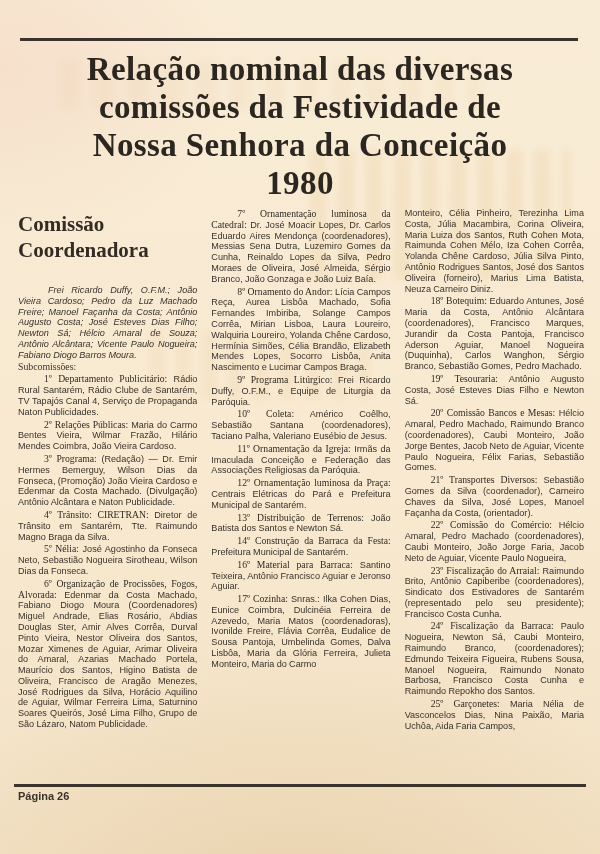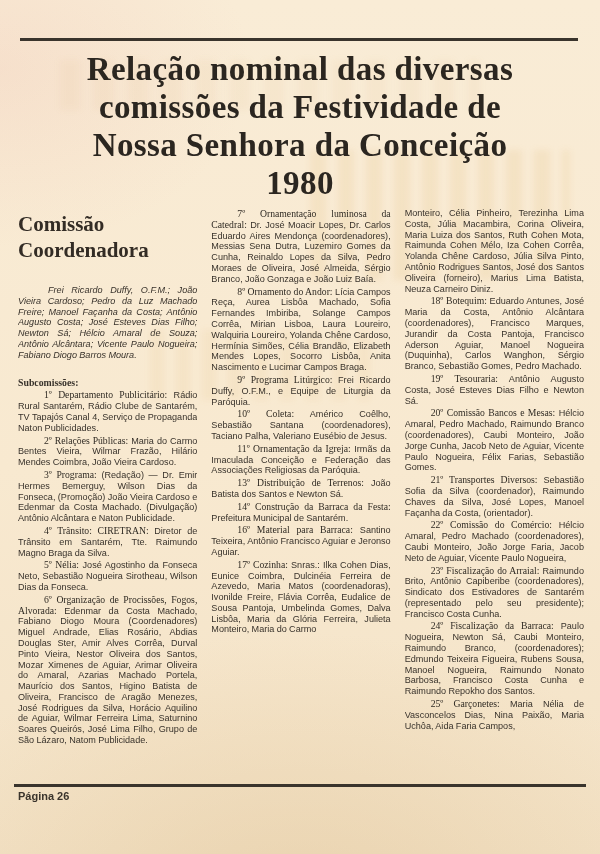--- a/index.html
+++ b/index.html
@@ -39,21 +39,21 @@
     font-size:9.1px;line-height:10.8px;text-align:justify;
     hyphens:auto;-webkit-hyphens:auto;word-spacing:-0.2px;
   }
   .col-heading{
     font-family:"Liberation Serif","DejaVu Serif",serif;font-weight:700;
     font-size:21px;line-height:26px;color:#332c25;margin:4px 0 22px;text-align:left;
   }
   .col-heading div{white-space:nowrap;}
   p{margin:0;}
   .intro{text-indent:30px;font-style:italic;}
-  .subhead{font-family:"Liberation Serif","DejaVu Serif",serif;font-weight:700;font-size:9.8px;margin-top:17px;}
+  .subhead{font-family:"Liberation Serif","DejaVu Serif",serif;font-weight:400;font-size:9.8px;margin-top:1px;}
   .sec{text-indent:26px;margin-top:2px;}
   .lbl{font-family:"Liberation Serif","DejaVu Serif",serif;font-weight:400;font-size:9.7px;color:#2f2a23;}
   .lead{margin-top:1px;}
 
   .footer-label{
     position:absolute;top:790px;left:18px;font-weight:700;font-size:11px;color:#3a342c;
   }
 </style>
 </head>
 <body>
@@ -89,32 +89,33 @@
       <p class="sec"><span class="lbl">5º Nélia:</span> <span>José Agostinho da Fonseca Neto, Sebastião Nogueira Sirotheau, Wilson Dias da Fonseca.</span></p>
       <p class="sec"><span class="lbl">6º Organização de Procissões, Fogos, Alvorada:</span> <span>Edenmar da Costa Machado, Fabiano Diogo Moura (Coordenadores) Miguel Andrade, Elias Rosário, Abdias Douglas Ster, Amir Alves Corrêa, Durval Pinto Vieira, Nestor Oliveira dos Santos, Mozar Ximenes de Aguiar, Arimar Oliveira do Amaral, Azarias Machado Portela, Maurício dos Santos, Higino Batista de Oliveira, Francisco de Aragão Menezes, José Rodrigues da Silva, Horácio Aquilino de Aguiar, Wilmar Ferreira Lima, Saturnino Soares Queirós, José Lima Filho, Grupo de São Lázaro, Natom Publicidade.</span></p>
     </div>
 
     <div class="col">
       <p class="sec"><span class="lbl">7º Ornamentação luminosa da Catedral:</span> <span>Dr. José Moacir Lopes, Dr. Carlos Eduardo Aires Mendonça (coordenadores), Messias Sena Dutra, Luzemiro Gomes da Cunha, Reinaldo Lopes da Silva, Pedro Moraes de Oliveira, José Almeida, Sérgio Branco, João Gonzaga e João Luiz Baía.</span></p>
       <p class="sec"><span class="lbl">8º Ornamento do Andor:</span> <span>Lícia Campos Reça, Aurea Lisbôa Machado, Sofia Fernandes Imbiriba, Solange Campos Corrêa, Mirian Lisboa, Laura Loureiro, Walquiria Loureiro, Yolanda Chêne Cardoso, Hermínia Simões, Célia Brandão, Elizabeth Mendes Lopes, Socorro Lisbôa, Anita Nascimento e Lucimar Campos Braga.</span></p>
       <p class="sec"><span class="lbl">9º Programa Litúrgico:</span> <span>Frei Ricardo Duffy, O.F.M., e Equipe de Liturgia da Paróquia.</span></p>
       <p class="sec"><span class="lbl">10º Coleta:</span> <span>Américo Coêlho, Sebastião Santana (coordenadores), Taciano Palha, Valeriano Eusébio de Jesus.</span></p>
       <p class="sec"><span class="lbl">11º Ornamentação da Igreja:</span> <span>Irmãs da Imaculada Conceição e Federação das Associações Religiosas da Paróquia.</span></p>
+      <p class="sec"><span class="lbl">12º Ornamentação luminosa da Praça:</span> <span>Centrais Elétricas do Pará e Prefeitura Municipal de Santarém.</span></p>
       <p class="sec"><span class="lbl">13º Distribuição de Terrenos:</span> <span>João Batista dos Santos e Newton Sá.</span></p>
       <p class="sec"><span class="lbl">14º Construção da Barraca da Festa:</span> <span>Prefeitura Municipal de Santarém.</span></p>
       <p class="sec"><span class="lbl">16º Material para Barraca:</span> <span>Santino Teixeira, Antônio Francisco Aguiar e Jeronso Aguiar.</span></p>
       <p class="sec"><span class="lbl">17º Cozinha:</span> <span>Snras.: Ilka Cohen Dias, Eunice Coimbra, Dulcinéia Ferreira de Azevedo, Maria Matos (coordenadoras), Ivonilde Freire, Flávia Corrêa, Eudalice de Sousa Pantoja, Umbelinda Gomes, Dalva Lisbôa, Maria da Glória Ferreira, Julieta Monteiro, Maria do Carmo</span></p>
     </div>
 
     <div class="col">
       <p class="lead">Monteiro, Célia Pinheiro, Terezinha Lima Costa, Júlia Macambira, Corina Oliveira, Maria Luiza dos Santos, Ruth Cohen Mota, Raimunda Cohen Mélo, Iza Cohen Corrêa, Yolanda Chêne Cardoso, Júlia Silva Pinto, Antônio Rodrigues Santos, José dos Santos Oliveira (forneiro), Marius Lima Batista, Neuza Carneiro Diniz.</p>
       <p class="sec"><span class="lbl">18º Botequim:</span> <span>Eduardo Antunes, José Maria da Costa, Antônio Alcântara (coordenadores), Francisco Marques, Jurandir da Costa Pantoja, Francisco Aderson Aguiar, Manoel Nogueira (Duquinha), Carlos Wanghon, Sérgio Branco, Sebastião Gomes, Pedro Machado.</span></p>
       <p class="sec"><span class="lbl">19º Tesouraria:</span> <span>Antônio Augusto Costa, José Esteves Dias Filho e Newton Sá.</span></p>
-      <p class="sec"><span class="lbl">20º Comissão Bancos e Mesas:</span> <span>Hélcio Amaral, Pedro Machado, Raimundo Branco (coordenadores), Caubi Monteiro, João Jorge Cunha, Jacob Neto de Aguiar, Vicente Paulo Nogueira, Félix Farias, Sebastião Gomes.</span></p>
-      <p class="sec"><span class="lbl">21º Transportes Diversos:</span> <span>Sebastião Sofia da Silva (coordenador), Raimundo Chaves da Silva, José Lopes, Manoel Façanha da Costa, (orientador).</span></p>
+      <p class="sec"><span class="lbl">20º Comissão Bancos e Mesas:</span> <span>Hélcio Amaral, Pedro Machado, Raimundo Branco (coordenadores), Caubi Monteiro, João Jorge Bentes, Jacob Neto de Aguiar, Vicente Paulo Nogueira, Félix Farias, Sebastião Gomes.</span></p>
+      <p class="sec"><span class="lbl">21º Transportes Diversos:</span> <span>Sebastião Gomes da Silva (coordenador), Carneiro Chaves da Silva, José Lopes, Manoel Façanha da Costa, (orientador).</span></p>
       <p class="sec"><span class="lbl">22º Comissão do Comércio:</span> <span>Hélcio Amaral, Pedro Machado (coordenadores), Caubi Monteiro, João Jorge Faria, Jacob Neto de Aguiar, Vicente Paulo Nogueira,</span></p>
       <p class="sec"><span class="lbl">23º Fiscalização do Arraial:</span> <span>Raimundo Brito, Antônio Capiberibe (coordenadores), Sindicato dos Estivadores de Santarém (representado pelo seu presidente); Francisco Costa Cunha.</span></p>
       <p class="sec"><span class="lbl">24º Fiscalização da Barraca:</span> <span>Paulo Nogueira, Newton Sá, Caubi Monteiro, Raimundo Branco, (coordenadores); Edmundo Teixeira Figueira, Rubens Sousa, Manoel Nogueira, Raimundo Nonato Barbosa, Francisco Costa Cunha e Raimundo Repokho dos Santos.</span></p>
       <p class="sec"><span class="lbl">25º Garçonetes:</span> <span>Maria Nélia de Vasconcelos Dias, Nina Paixão, Maria Uchôa, Aida Faria Campos,</span></p>
     </div>
 
   </div>
 
   <div class="bottom-rule"></div>
   <div class="footer-label">Página 26</div>

